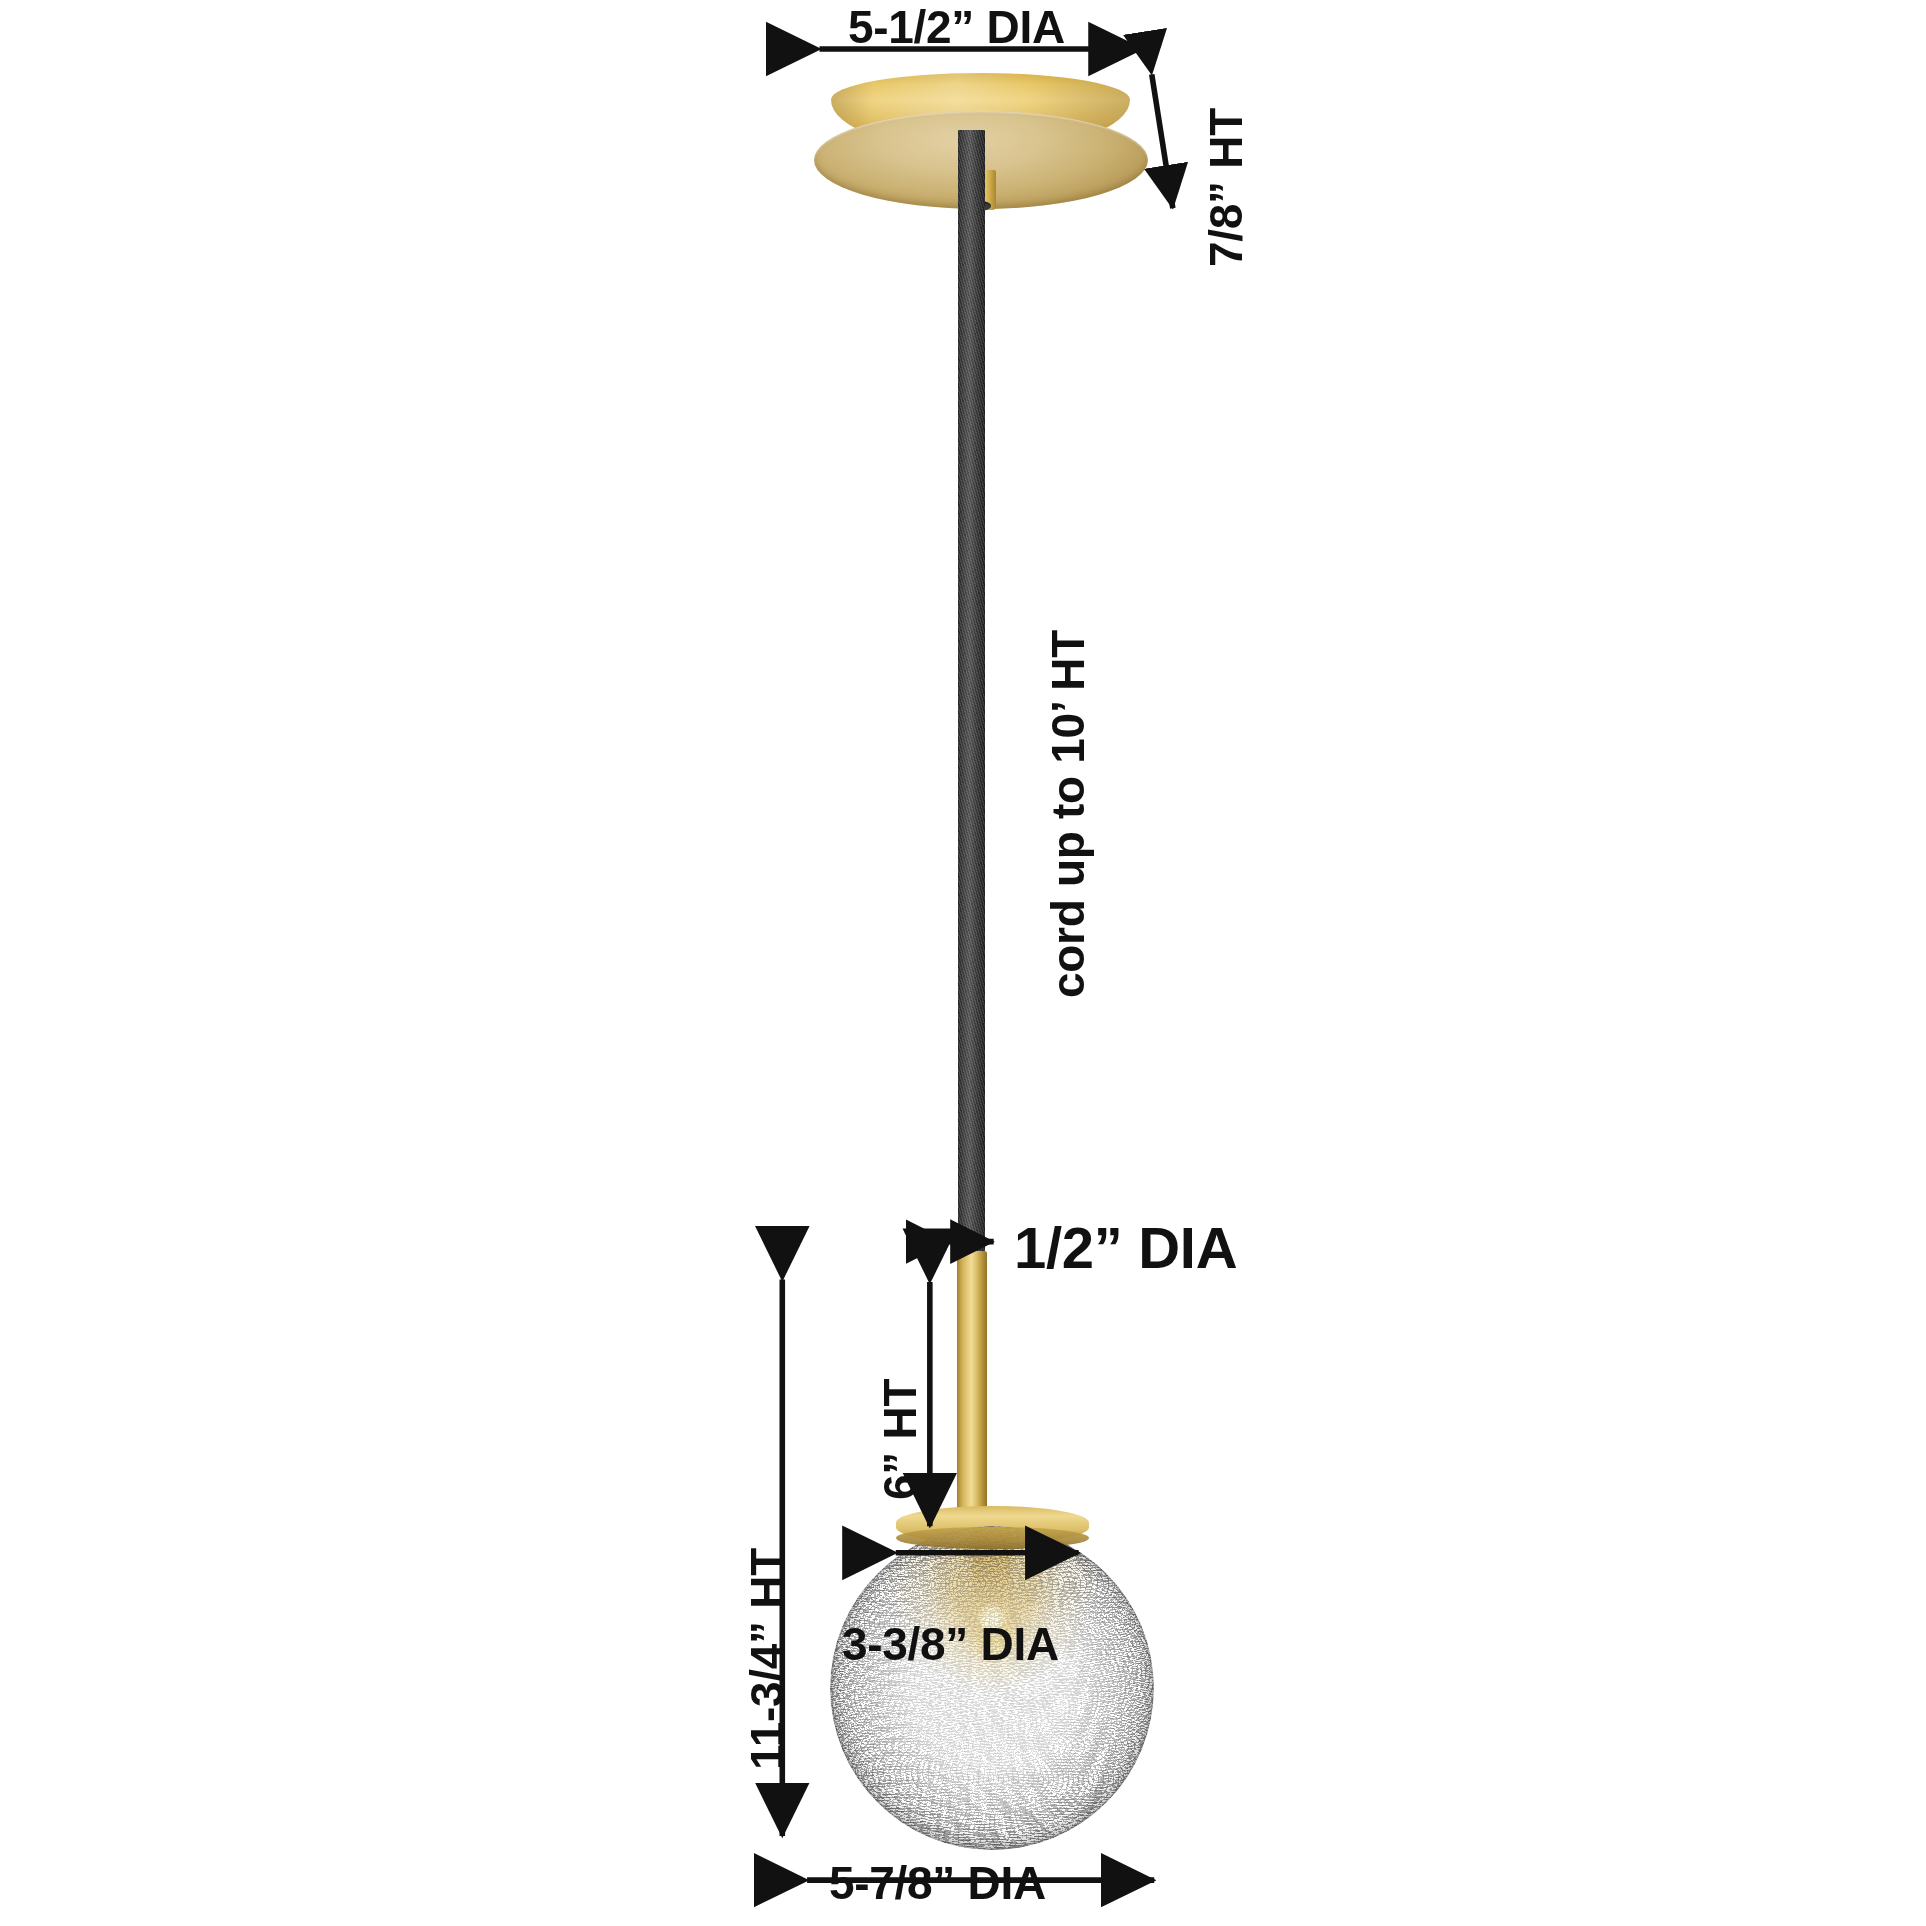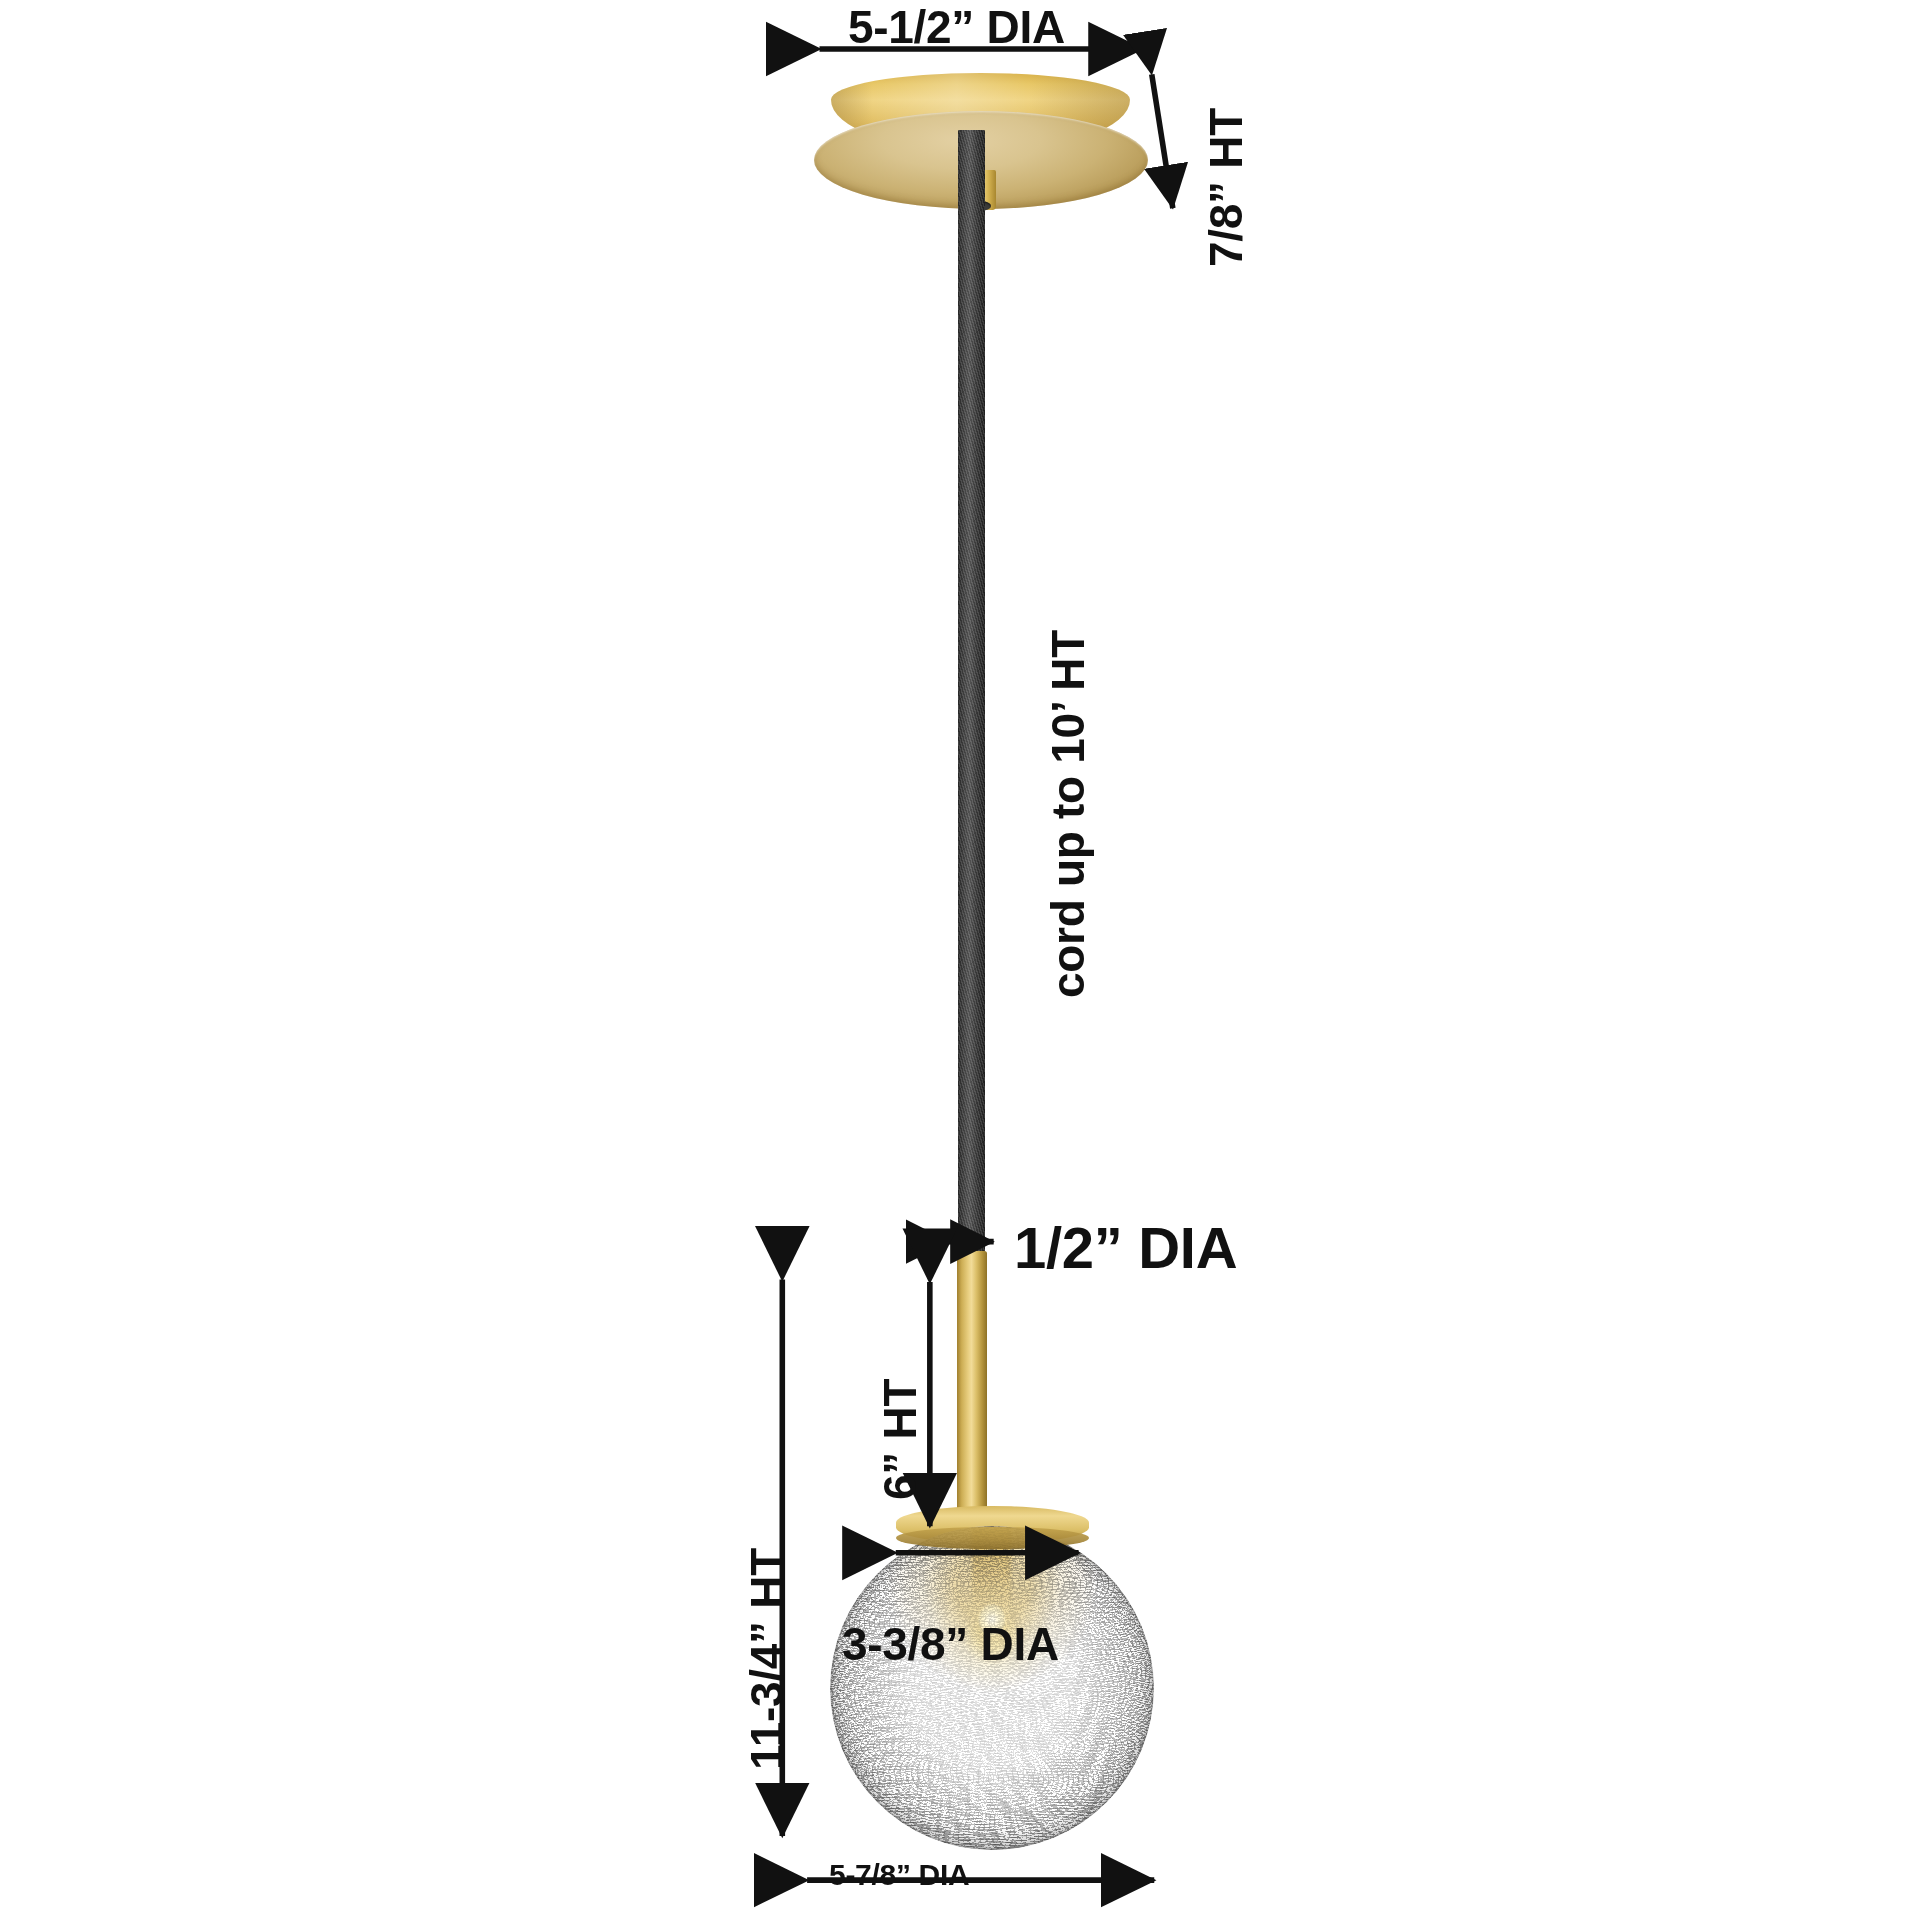--- a/index.html
+++ b/index.html
@@ -205,16 +205,16 @@
   <div class="lbl rot90" style="left:1045px;top:998px;font-size:46px;">cord up to 10’ HT</div>
 
   <div class="lbl" style="left:1014px;top:1219px;font-size:58px;">1/2” DIA</div>
 
   <div class="lbl rot90" style="left:877px;top:1500px;font-size:46px;">6” HT</div>
 
   <div class="lbl" style="left:842px;top:1573px;font-size:46px;margin-top:48px;">3-3/8” DIA</div>
 
   <div class="lbl rot90" style="left:744px;top:1770px;font-size:46px;">11-3/4” HT</div>
 
-  <div class="lbl" style="left:829px;top:1860px;font-size:30px;">5-7/8” DIA</div>
+  <div class="lbl" style="left:829px;top:1860px;font-size:46px;">5-7/8” DIA</div>
 
 </div>
 
 
 </body></html>

